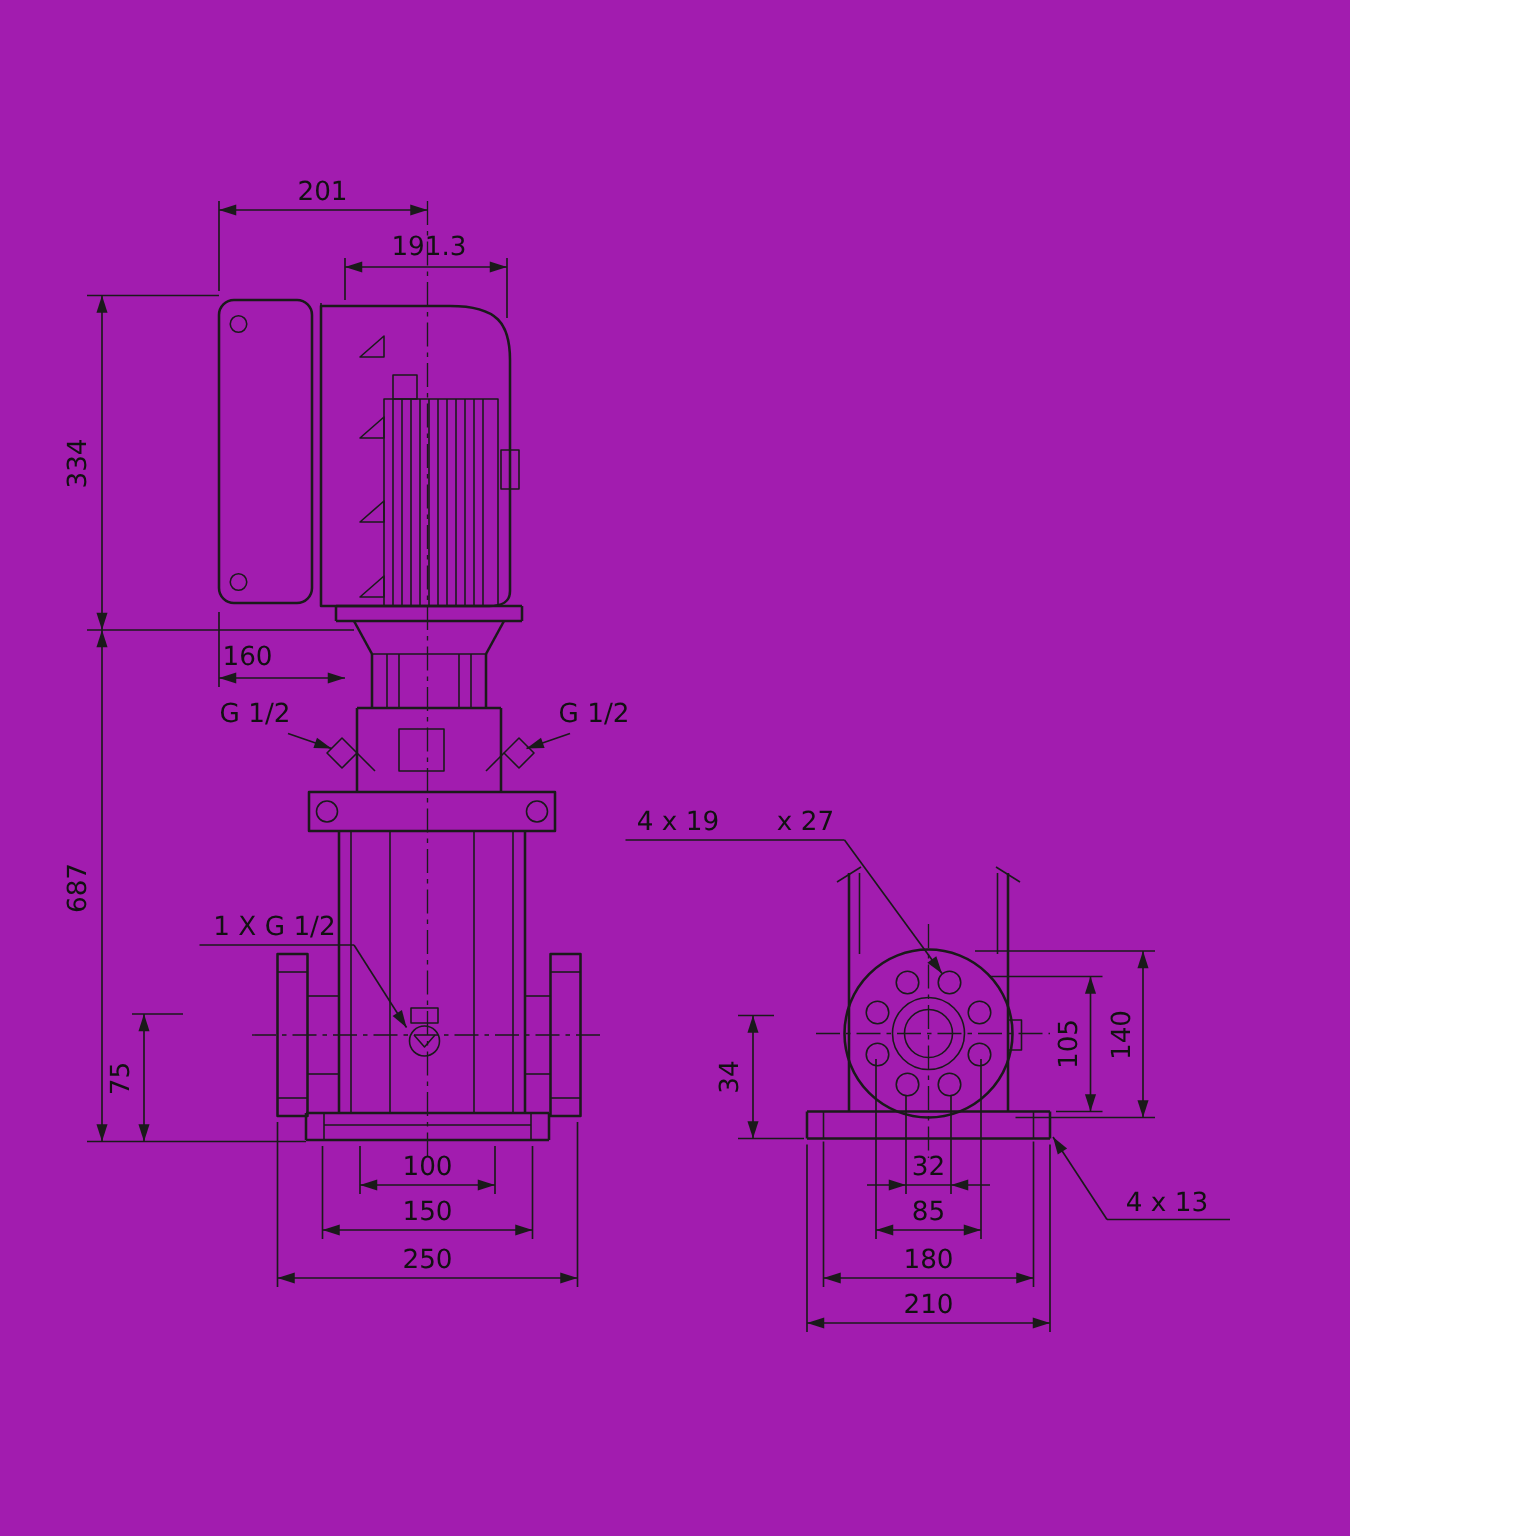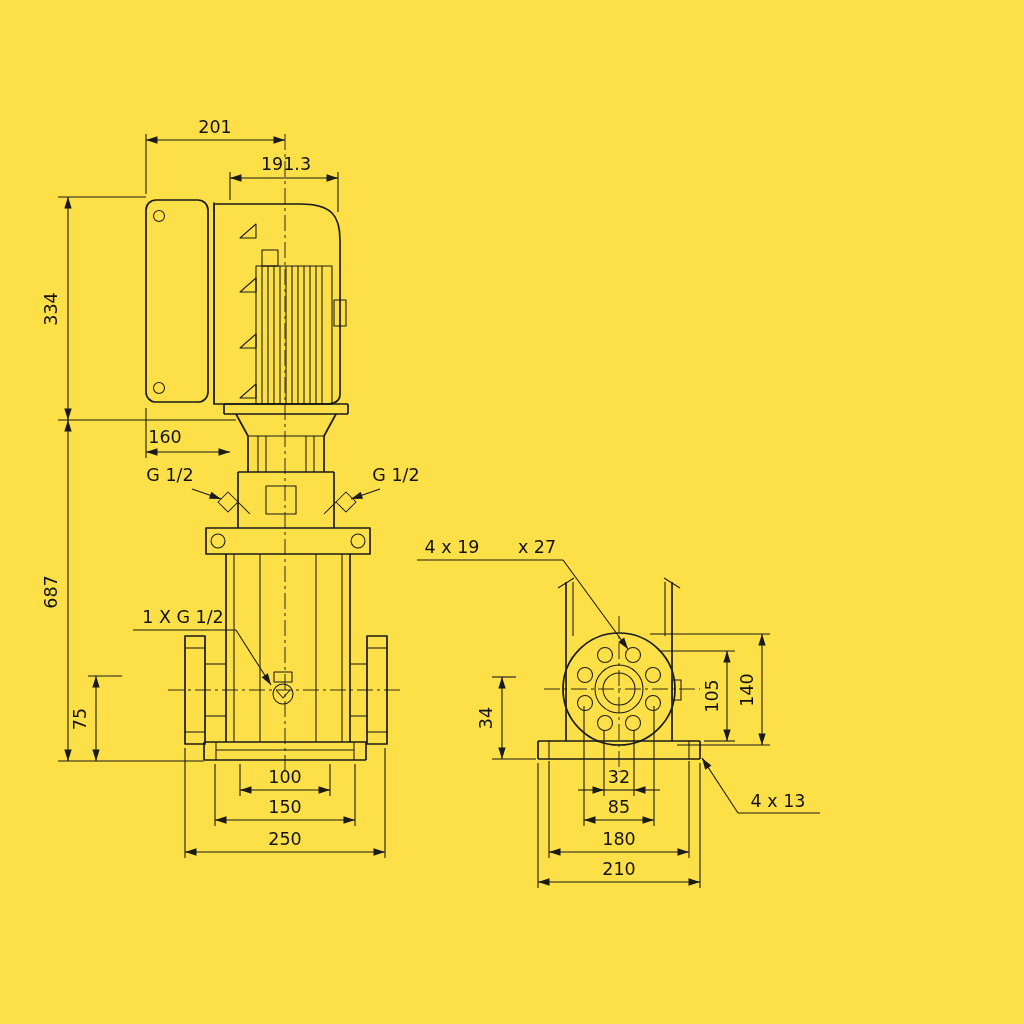--- a/index.html
+++ b/index.html
@@ -1,16 +1,16 @@
 <!DOCTYPE html>
 <html><head>
 <meta charset="utf-8">
 <style>
   html,body{margin:0;padding:0;background:#ffffff;}
-  .canvas{width:1024px;height:1024px;background:#fde047;position:relative;overflow:hidden;}
+  .canvas{width:900px;height:1024px;background:#a21caf;position:relative;overflow:hidden;}
   svg{display:block;}
   .obj{stroke:#1a1a1a;stroke-width:1.7;fill:none;stroke-linejoin:round;}
   .obj .thin{stroke-width:1.05;}
   .dim line,.dim path{stroke:#1a1a1a;stroke-width:1.1;fill:none;}
   .cl line{stroke:#1a1a1a;stroke-width:0.9;stroke-dasharray:16 4 3 4;}
   text{font-family:"DejaVu Sans","Liberation Sans",sans-serif;font-size:17.5px;fill:#111;text-anchor:middle;}
 </style>
 </head>
 <body>
 

